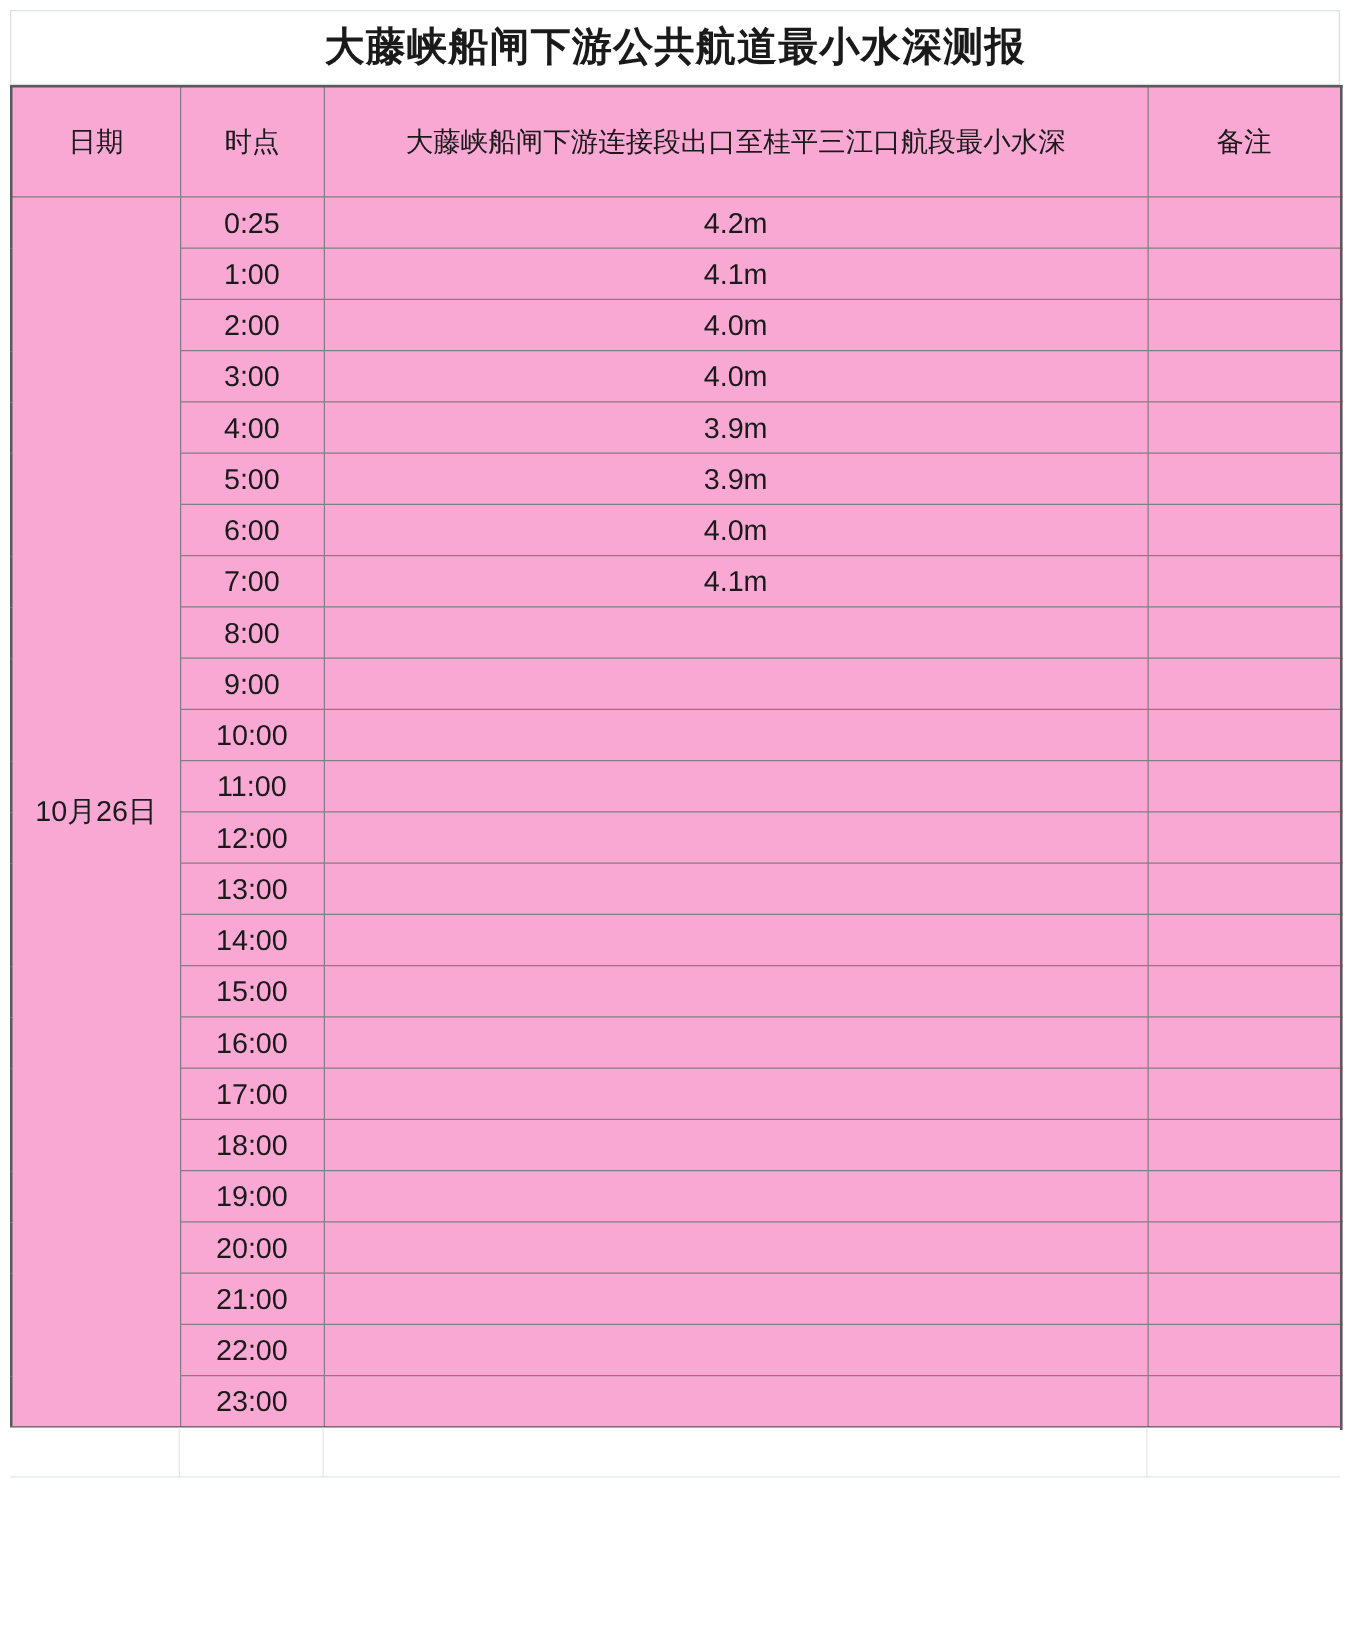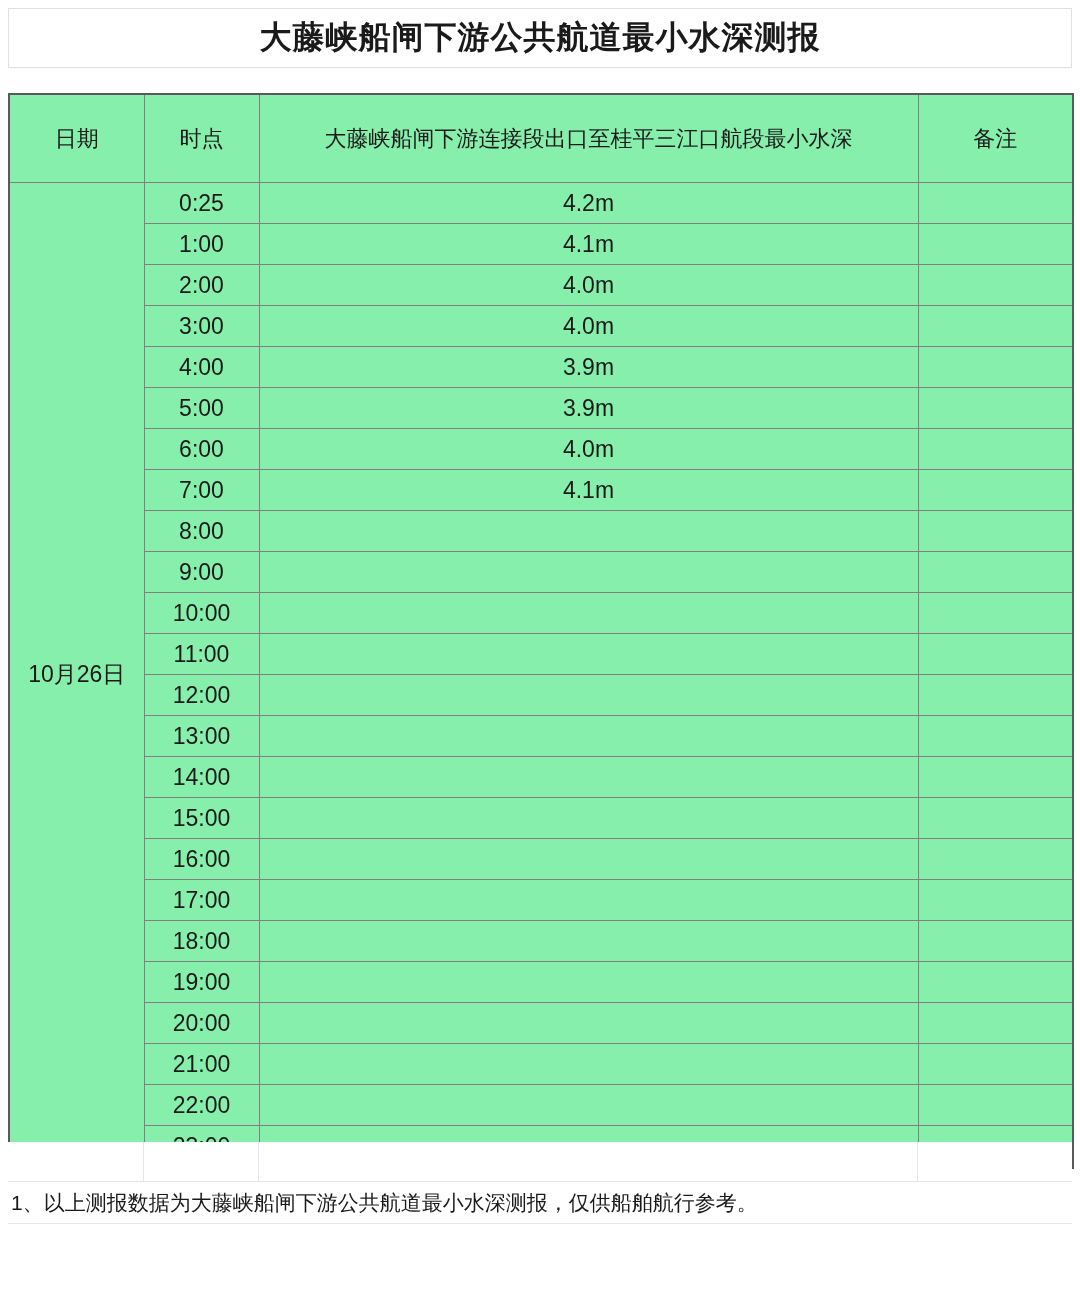--- a/index.html
+++ b/index.html
@@ -31,22 +31,21 @@
     text-align: center;
   }
   table.main {
     position: absolute;
     top: 68px;
     left: 8px;
     border-collapse: collapse;
     table-layout: fixed;
     border: 2px solid #595959;
     border-bottom-width: 3px;
-    background: #86efac;
-    margin-top: 25px;
+    background: #f9a8d4;
   }
   table.main td, table.main th {
     border: 1px solid #808080;
     padding: 0;
     overflow: hidden;
     white-space: nowrap;
   }
   table.main th {
     font-weight: normal;
     font-size: 22px;
@@ -243,17 +242,14 @@
       <col style="width:659px">
       <col style="width:155px">
   </colgroup>
   <tbody>
     <tr class="r40">
       <td class="vline"></td>
       <td class="vline"></td>
       <td class="vline"></td>
       <td></td>
     </tr>
-    <tr class="r42">
-      <td colspan="4" class="note-cell">1、以上测报数据为大藤峡船闸下游公共航道最小水深测报，仅供船舶航行参考。</td>
-    </tr>
   </tbody>
 </table>
 
 </body></html>

